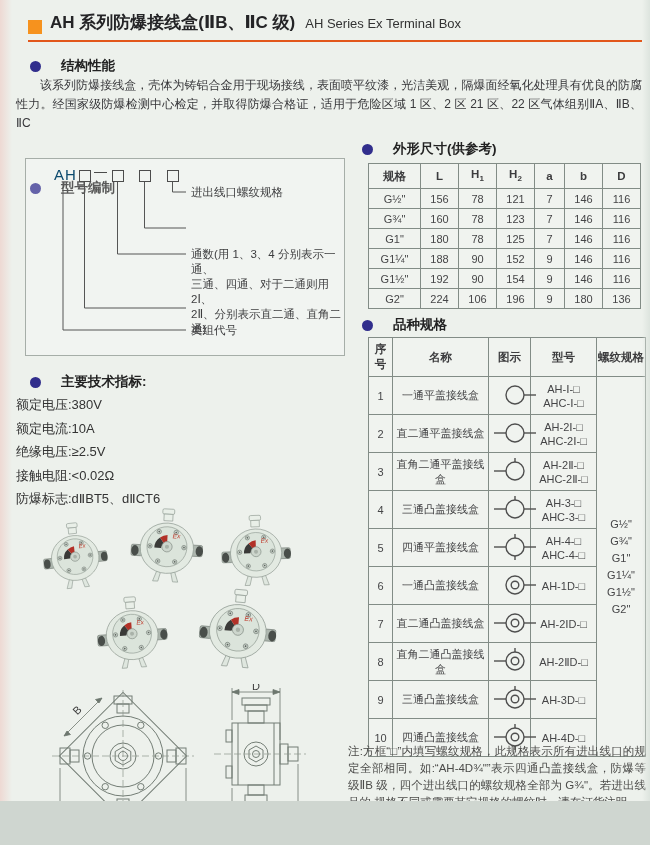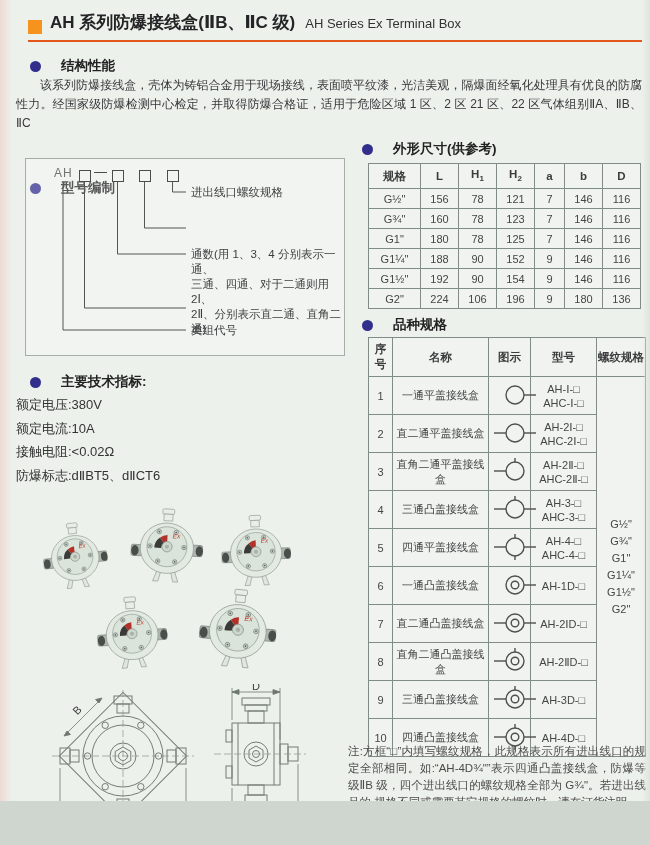--- a/index.html
+++ b/index.html
@@ -22,21 +22,21 @@
 
   
   .sec{position:absolute;display:flex;align-items:center;gap:20px;font-size:13.5px;font-weight:bold;color:#222;}
   .bullet{width:11px;height:11px;border-radius:50%;background:#312e8c;flex:0 0 auto;}
 
   .body-par{position:absolute;left:16px;top:76px;width:626px;font-size:12px;line-height:19px;
     text-indent:2em;text-align:justify;color:#37373a;}
 
   
   .diagram{position:absolute;left:25px;top:158px;width:318px;height:196px;border:1px solid #a6aea8;background:rgba(255,255,255,0.25);}
-  .code-ah{position:absolute;left:28px;top:7px;font-size:12px;color:#737373;letter-spacing:1px;}
+  .code-ah{position:absolute;left:28px;top:7px;font-size:15px;color:#0c4a6e;letter-spacing:1px;}
   .code-dash{position:absolute;left:68px;top:5px;font-size:13px;color:#333;}
   .code-box{position:absolute;top:11px;width:10px;height:10px;border:1.3px solid #4c4c4c;background:transparent;}
   .dg-label{position:absolute;left:165px;font-size:11.5px;line-height:14px;color:#3c3c3e;white-space:pre-line;}
   .dg-svg{position:absolute;left:0;top:0;}
 
   
   table{border-collapse:collapse;background:rgba(255,255,255,0.2);}
   th,td{border:1px solid #828c86;text-align:center;vertical-align:middle;color:#454547;}
 
   .dim-table{position:absolute;left:368px;top:163px;width:273px;table-layout:fixed;}
@@ -379,20 +379,21 @@
       </tbody>
   </table>
 
   <div class="sec" style="left:30px;top:373px;">
     <span class="bullet"></span>
     <span>主要技术指标:</span>
   </div>
   <div class="tech-list">
       <div>额定电压:380V</div>
       <div>额定电流:10A</div>
+      <div>绝缘电压:≥2.5V</div>
       <div>接触电阻:&lt;0.02Ω</div>
       <div>防爆标志:dⅡBT5、dⅡCT6</div>
     </div>
 
   <div class="photo" style="left:42px;top:520px;width:66px;height:72px;transform:rotate(-6deg);">
       <svg viewBox="0 0 100 104">
     <g fill="#e9efe8" stroke="#98a29a" stroke-width="1">
       <rect x="42" y="2" width="16" height="7" rx="2"></rect>
           <rect x="44" y="9" width="12" height="9"></rect>
     </g>

